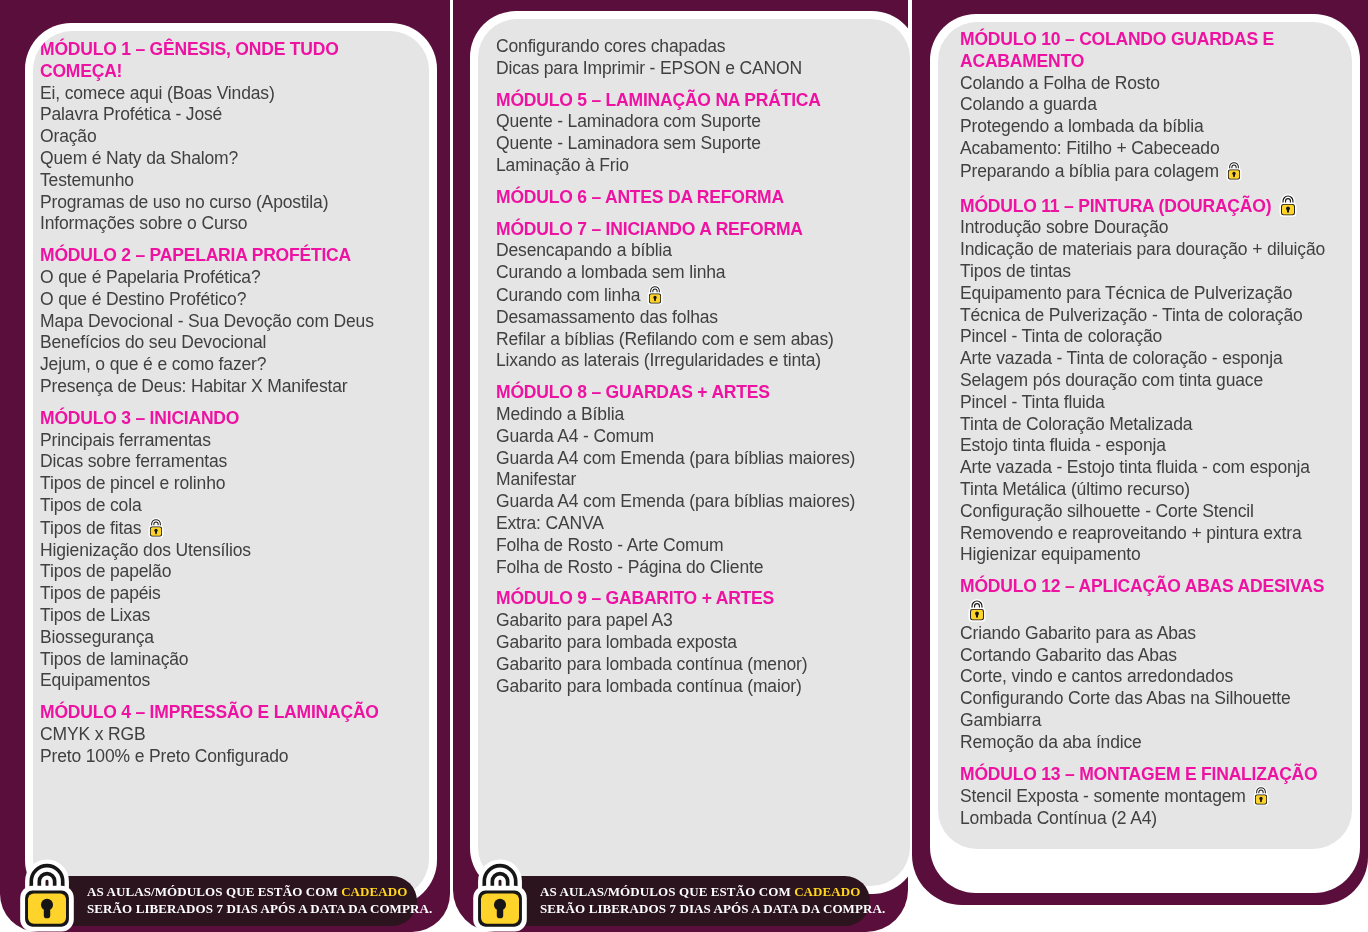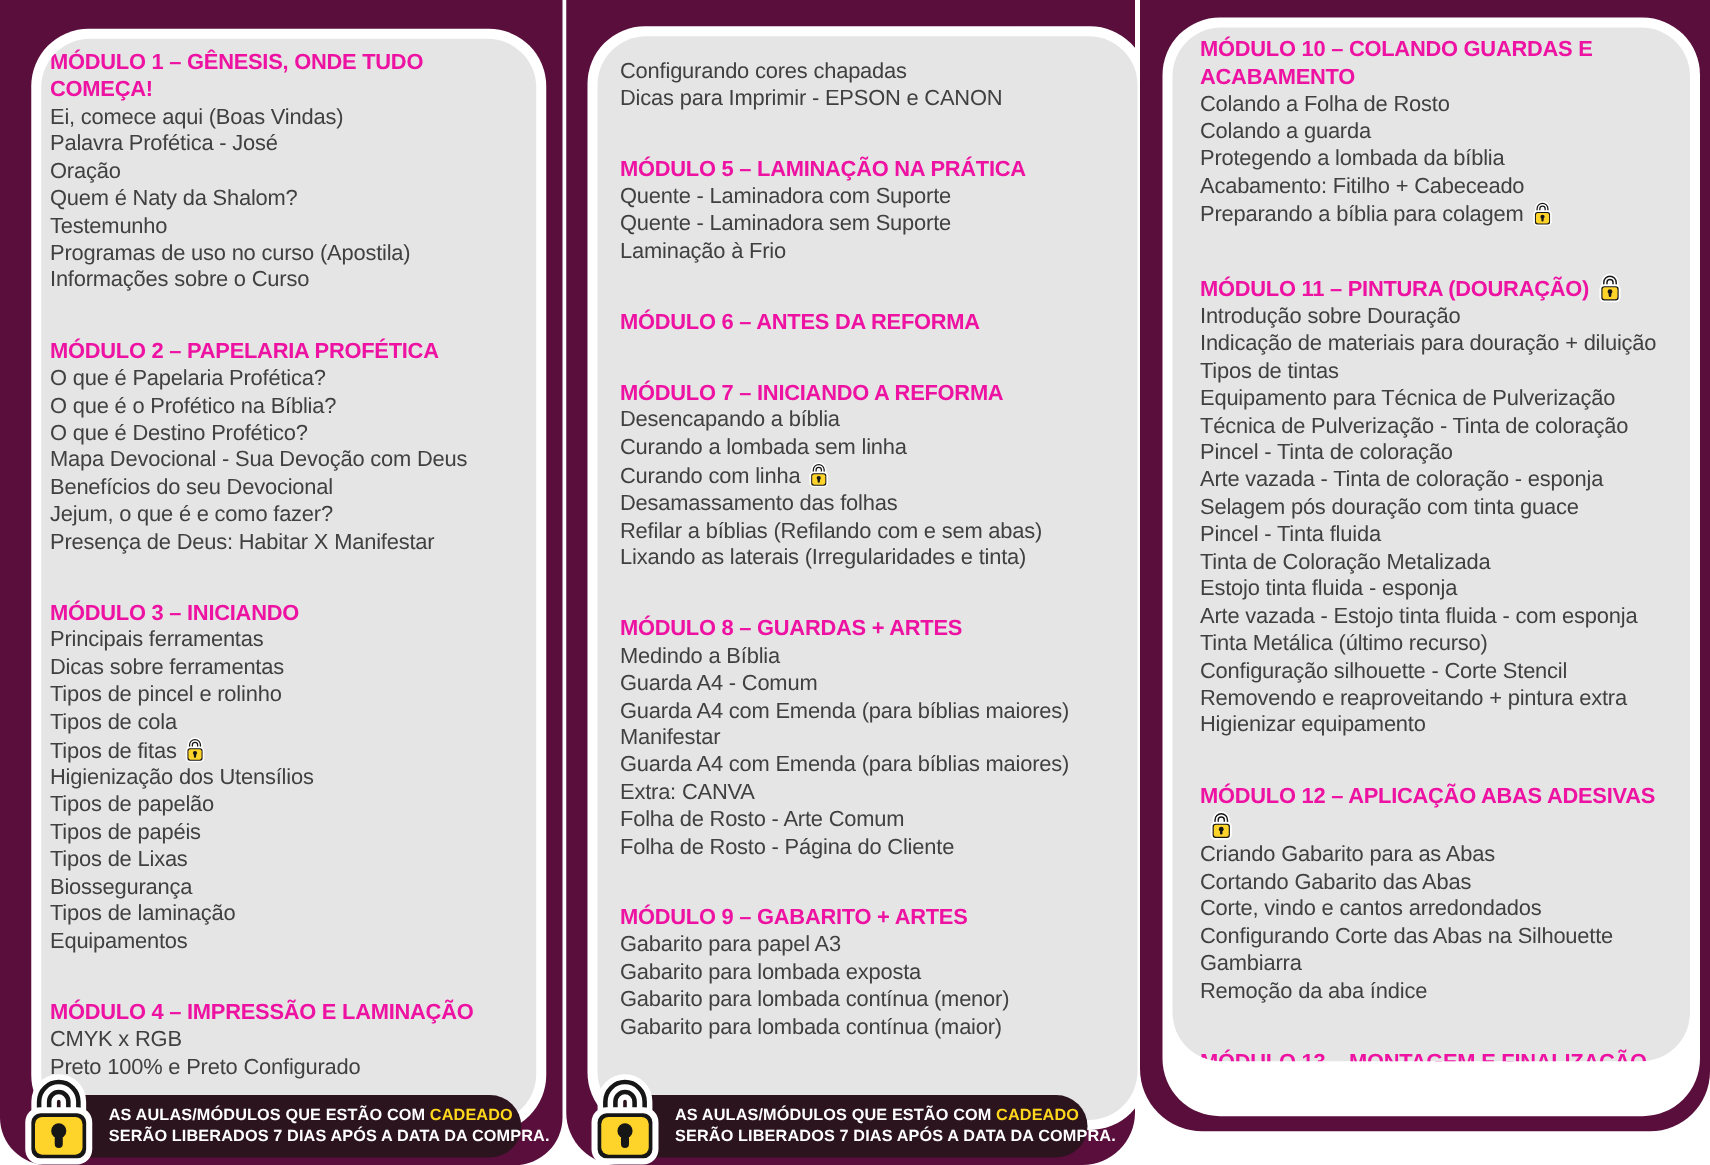--- a/index.html
+++ b/index.html
@@ -11,49 +11,49 @@
   .page{position:relative;background:#5A0E3C;flex:0 0 auto;}
   .page-1{width:450px;height:932px;margin-right:3px;border-radius:0 0 38px 38px;}
   .page-2{width:455px;height:932px;margin-right:4px;border-radius:0 0 42px 42px;}
   .page-3{width:456px;height:905px;border-radius:0 0 48px 50px;}
 
   .card{
     position:absolute;background:#FFFFFF;border-radius:46px;padding:8px;
     box-sizing:border-box;
   }
   .page-1 .card{left:25px;top:23px;width:412px;height:883px;}
-  .page-2 .card{left:17px;top:21px;width:448px;height:883px;}
+  .page-2 .card{left:17px;top:11px;width:448px;height:883px;}
   .page-3 .card{left:18px;top:14px;width:430px;height:879px;}
 
   .card-inner{
     background:#e5e5e5;border-radius:39px;height:100%;box-sizing:border-box;
     overflow:hidden;
   }
   .page-1 .card-inner{padding:8px 4px 0 7px;}
   .page-2 .card-inner{padding:17px 6px 0 18px;}
   .page-3 .card-inner{padding:7px 4px 0 22px;height:827px;}
 
   .module{margin:0;}
-  .module + .module{margin-top:35px;}
+  .module + .module{margin-top:10px;}
   .module-title{
     margin:0;font-size:17.5px;line-height:21.8px;font-weight:800;
     color:#EE12A2;letter-spacing:-0.2px;
   }
   .module-items{list-style:none;margin:0;padding:0;}
   .module-item{
     font-size:17.5px;line-height:21.8px;color:#404040;letter-spacing:-0.15px;
   }
 
   .lock-inline{height:21px;width:18px;vertical-align:-4px;margin-left:6px;}
   .lock-title{height:24px;width:20px;vertical-align:-5px;margin-left:7px;}
 
   .banner{
     position:absolute;left:25px;top:876px;width:392px;height:50px;
     background:#2B141E;border-radius:26px;z-index:2;box-sizing:border-box;
-    padding:8px 10px 0 62px;white-space:nowrap;
+    padding:8px 10px 0 62px;white-space:nowrap;font-family:Liberation Serif, serif;
   }
   .banner-text{
     color:#FFFFFF;font-weight:800;font-size:13px;line-height:16.8px;
     letter-spacing:0.1px;
   }
   .banner-text .hl{color:#FFD71C;}
   .lock-big{
     position:absolute;left:15px;top:856px;width:64px;height:76px;z-index:3;
   }
 </style>
@@ -73,21 +73,20 @@
               <li class="module-item"><span>Quem é Naty da Shalom?</span></li>
               <li class="module-item"><span>Testemunho</span></li>
               <li class="module-item"><span>Programas de uso no curso (Apostila)</span></li>
               <li class="module-item"><span>Informações sobre o Curso</span></li>
             </ul>
           </section>
           <section class="module">
             <h2 class="module-title"><span>MÓDULO 2 – PAPELARIA PROFÉTICA</span></h2>
             <ul class="module-items">
               <li class="module-item"><span>O que é Papelaria Profética?</span></li>
-              <li class="module-item"><span>O que é o Profético na Bíblia?</span></li>
               <li class="module-item"><span>O que é Destino Profético?</span></li>
               <li class="module-item"><span>Mapa Devocional - Sua Devoção com Deus</span></li>
               <li class="module-item"><span>Benefícios do seu Devocional</span></li>
               <li class="module-item"><span>Jejum, o que é e como fazer?</span></li>
               <li class="module-item"><span>Presença de Deus: Habitar X Manifestar</span></li>
             </ul>
           </section>
           <section class="module">
             <h2 class="module-title"><span>MÓDULO 3 – INICIANDO</span></h2>
             <ul class="module-items">

